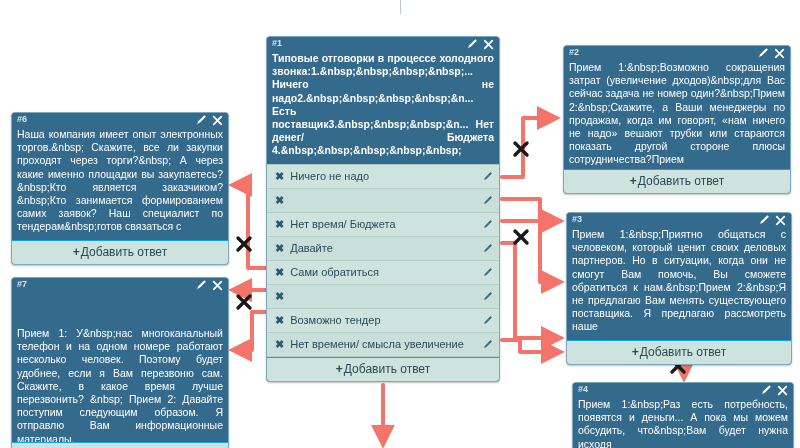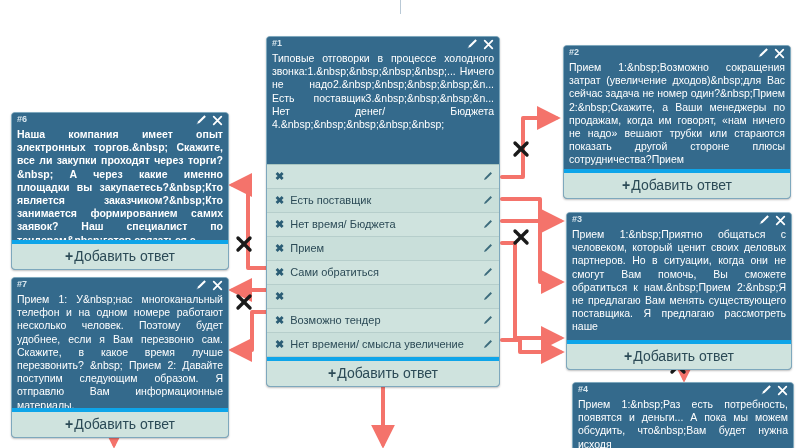--- a/index.html
+++ b/index.html
@@ -83,42 +83,42 @@
   .ans-x {
     color: #2b5d75; font-weight: bold; font-size: 11px;
     line-height: 13px; flex: 0 0 auto;
   }
   .ans-label { flex: 1 1 auto; }
   .ans-pencil { position: absolute; right: 6px; top: 6px; }
 
   
   .add-row {
     background: #cfe3de;
-    border-top: 4px solid #0ea5e9;
+    border-top: 1px solid #0ea5e9;
     text-align: center;
     padding: 4px 0 5px 0;
-    font-size: 14px;
+    font-size: 12px;
     color: #2b4a56;
   }
   .add-row .plus { font-weight: bold; margin-right: 1px; }
 
   
   #card1 { left: 266px; top: 36px;  width: 234px; }
   #card2 { left: 563px; top: 45px;  width: 228px; }
   #card3 { left: 566px; top: 212px; width: 226px; }
   #card4 { left: 572px; top: 382px; width: 222px; }
   #card6 { left: 11px;  top: 112px; width: 218px; }
   #card7 { left: 11px;  top: 277px; width: 218px; }
 
-  #card1 .card-body { height: 112px; }
+  #card1 .card-body { height: 112px; font-weight: bold; }
   #card2 .card-body { height: 108px; }
   #card3 .card-body { height: 112px; }
   #card4 .card-body { height: 52px; }
-  #card6 .card-body { height: 112px; font-weight: bold; }
-  #card7 .card-body { height: 115px; }
+  #card6 .card-body { height: 112px; }
+  #card7 .card-body { height: 115px; margin-top: 34px; }
 
   .topline {
     position: absolute;
     left: 400px; top: 0; width: 1px; height: 14px;
     background: #b9c9d6;
     z-index: 1;
   }
 </style>
 </head>
 <body>
@@ -196,47 +196,47 @@
           <svg width="11" height="11" viewBox="0 0 16 16">
               <path d="M2.5 2.5l11 11M13.5 2.5l-11 11" stroke="#ffffff" stroke-width="2.6" stroke-linecap="round"></path>
             </svg>
         </span>
       </div>
     </div>
     <div class="card-body">Типовые отговорки в процессе холодного звонка:1.&amp;nbsp;&amp;nbsp;&amp;nbsp;&amp;nbsp;... Ничего не надо2.&amp;nbsp;&amp;nbsp;&amp;nbsp;&amp;nbsp;&amp;n... Есть поставщик3.&amp;nbsp;&amp;nbsp;&amp;nbsp;&amp;n... Нет денег/ Бюджета 4.&amp;nbsp;&amp;nbsp;&amp;nbsp;&amp;nbsp;&amp;nbsp;</div>
     <div class="answers">
       <div class="answer">
         <span class="ans-x">✖</span>
-        <span class="ans-pencil ic">
-          <svg width="11" height="11" viewBox="0 0 16 16">
-              <path d="M12.5 1.5l2 2-8.5 8.5-3 1 1-3z" fill="#3c6b7c"></path>
-            </svg>
-        </span>
-      </div>
-      <div class="answer">
-        <span class="ans-x">✖</span>
-        <span class="ans-label">Есть поставщик</span>
+        <span class="ans-label">Ничего не надо</span>
+        <span class="ans-pencil ic">
+          <svg width="11" height="11" viewBox="0 0 16 16">
+              <path d="M12.5 1.5l2 2-8.5 8.5-3 1 1-3z" fill="#3c6b7c"></path>
+            </svg>
+        </span>
+      </div>
+      <div class="answer">
+        <span class="ans-x">✖</span>
         <span class="ans-pencil ic">
           <svg width="11" height="11" viewBox="0 0 16 16">
               <path d="M12.5 1.5l2 2-8.5 8.5-3 1 1-3z" fill="#3c6b7c"></path>
             </svg>
         </span>
       </div>
       <div class="answer">
         <span class="ans-x">✖</span>
         <span class="ans-label">Нет время/ Бюджета</span>
         <span class="ans-pencil ic">
           <svg width="11" height="11" viewBox="0 0 16 16">
               <path d="M12.5 1.5l2 2-8.5 8.5-3 1 1-3z" fill="#3c6b7c"></path>
             </svg>
         </span>
       </div>
       <div class="answer">
         <span class="ans-x">✖</span>
-        <span class="ans-label">Прием</span>
+        <span class="ans-label">Давайте</span>
         <span class="ans-pencil ic">
           <svg width="11" height="11" viewBox="0 0 16 16">
               <path d="M12.5 1.5l2 2-8.5 8.5-3 1 1-3z" fill="#3c6b7c"></path>
             </svg>
         </span>
       </div>
       <div class="answer">
         <span class="ans-x">✖</span>
         <span class="ans-label">Сами обратиться</span>
         <span class="ans-pencil ic">

